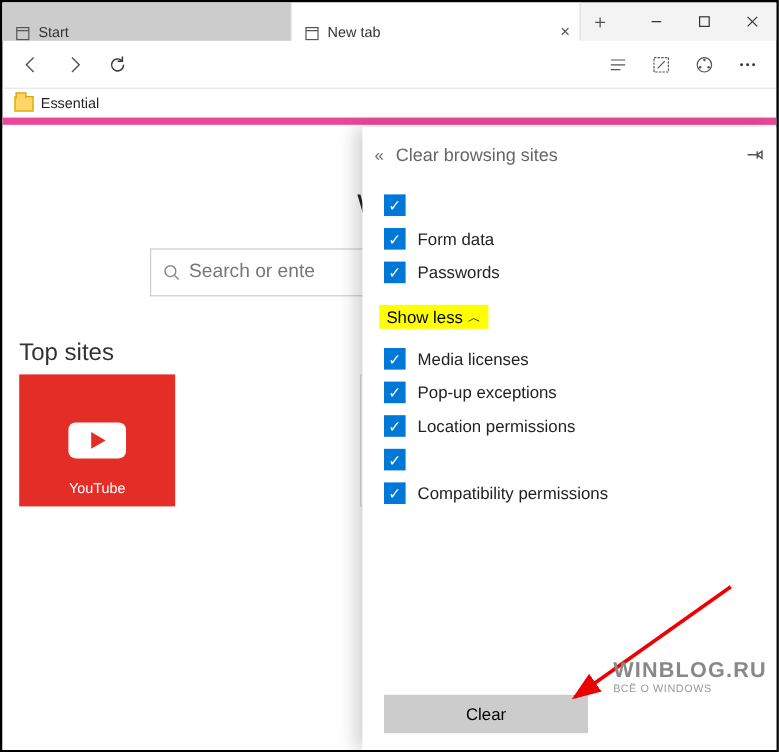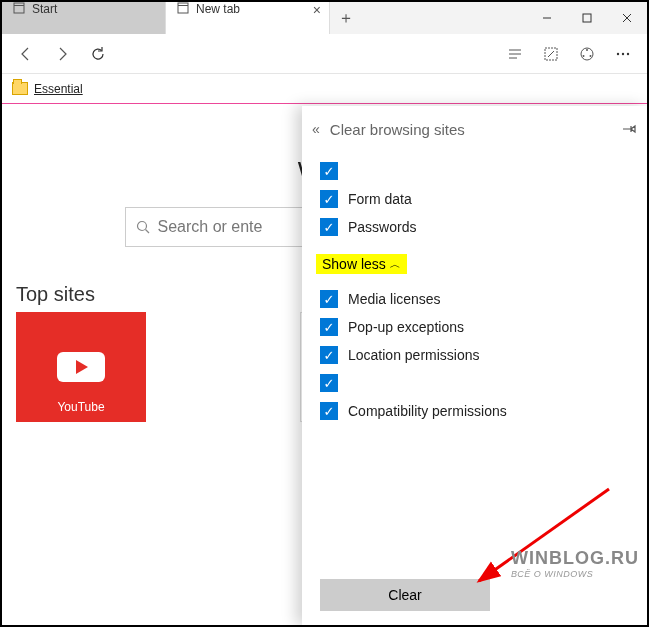--- a/index.html
+++ b/index.html
@@ -1,33 +1,33 @@
 <!DOCTYPE html>
 <html><head>
 <meta charset="utf-8">
 <style>
   * { box-sizing: border-box; font-family: "Segoe UI", Arial, sans-serif; }
   body { margin: 0; background: #fff; }
   .frame { width: 649px; height: 627px; border: 2px solid #000; position: relative; overflow: hidden; background:#fff; }
   
   .tabs { display: flex; height: 32px; background: #f3f3f3; }
-  .tab { display:flex; align-items:flex-start; padding:0 10px; height:100%; font-size:12px; color:#333; border-right:1px solid #ddd; width:164px; position:relative; }
+  .tab { display:flex; align-items:flex-end; padding:0 10px; height:100%; font-size:12px; color:#333; border-right:1px solid #ddd; width:241px; position:relative; }
   .tab.inactive { background:#ccc; }
   .tab.active { background:#fff; }
   .tab-icon { width:14px; display:inline-flex; justify-content:center; margin-right:6px; color:#555;}
   .tab-close { position:absolute; right:8px; font-size:14px; color:#555;}
   .newtab-btn { width:32px; display:flex; align-items:center; justify-content:center; color:#555; font-size:16px;}
   .win-ctrls { margin-left:auto; display:flex; }
   .win-ctrls div { width:40px; display:flex; align-items:center; justify-content:center; color:#333;}
   
   .toolbar { display:flex; align-items:center; height:40px; border-bottom:1px solid #e5e5e5; padding:0 6px; }
   .tbtn { width:36px; height:36px; display:flex; align-items:center; justify-content:center; color:#555; font-size:16px;}
   .spacer { flex:1; }
   
-  .favbar { display:flex; align-items:center; height:30px; border-bottom:1px solid #ec4899; padding:0 10px; font-size:12px; color:#222;text-decoration:underline;}
+  .favbar { display:flex; align-items:center; height:30px; border-bottom:6px solid #ec4899; padding:0 10px; font-size:12px; color:#222;}
   .folder { width:16px; height:13px; background:#ffd766; border:1px solid #d9a400; margin-right:6px; position:relative;}
   .folder::before { content:""; position:absolute; top:-4px; left:0; width:7px; height:4px; background:#ffd766; border:1px solid #d9a400; border-bottom:none;}
   
   .content { position:absolute; top:104px; left:0; right:0; bottom:0; background:#fff;}
   .headline { text-align:center; font-size:26px; font-weight:300; margin-top:50px; color:#222;}
   .searchbox { margin:20px auto 0; width:400px; height:40px; border:1px solid #ccc; display:flex; align-items:center; padding:0 10px; color:#777;}
   .searchbox span.icon { margin-right:8px; font-size:14px;}
   .topsites-label { margin:36px 0 6px 14px; font-size:20px; font-weight:300; color:#333;}
   .tiles { display:flex; flex-wrap:wrap; gap:12px; padding:0 14px;}
   .tile { width:130px; height:110px; display:flex; flex-direction:column; align-items:center; justify-content:center; color:#fff; font-size:12px; position:relative;}
@@ -53,21 +53,21 @@
   .chk .box { width:18px;height:18px; background:#0078d7; margin-right:10px; display:flex; align-items:center; justify-content:center; color:#fff; font-size:13px; line-height:1;}
   .showless { display:inline-flex; align-items:center; background:#ffff00; color:#000; font-size:14px; padding:2px 6px; margin:8px 0 6px -4px;}
   .showless .caret { margin-left:4px; font-size:11px;}
   .panel-footer { padding:14px 18px;}
   .clear-btn { width:170px; height:32px; background:#ccc; color:#000000; border:none; font-size:14px; display:flex; align-items:center; justify-content:center;}
   
   .arrow { position:absolute; right:28px; bottom:24px; pointer-events:none;}
   
   .watermark { position:absolute; right:8px; bottom:46px; text-align:left; color:#777; pointer-events:none; font-family:Arial,sans-serif;}
   .watermark .l1 { font-size:18px; font-weight:bold; letter-spacing:1px; color:#888;}
-  .watermark .l2 { font-size:9px; color:#999; letter-spacing:.5px;font-style:italic;}
+  .watermark .l2 { font-size:9px; color:#999; letter-spacing:.5px;}
   svg { display:block; }
 </style>
 </head>
 <body>
 <div class="frame">
 
   <div class="tabs">
     <div class="tab inactive">
       <span class="tab-icon">
         <svg width="12" height="12" viewBox="0 0 12 12">

